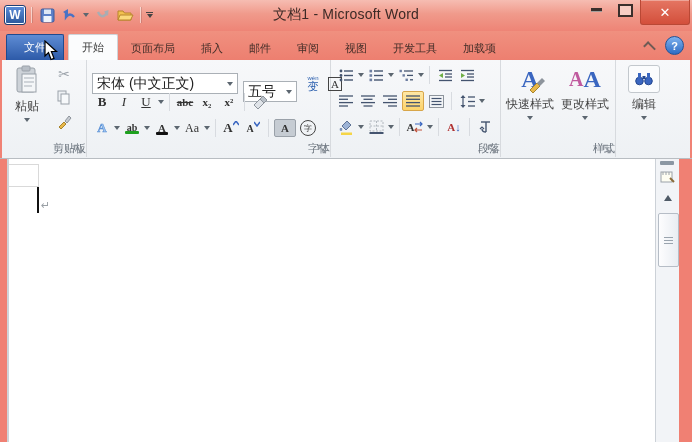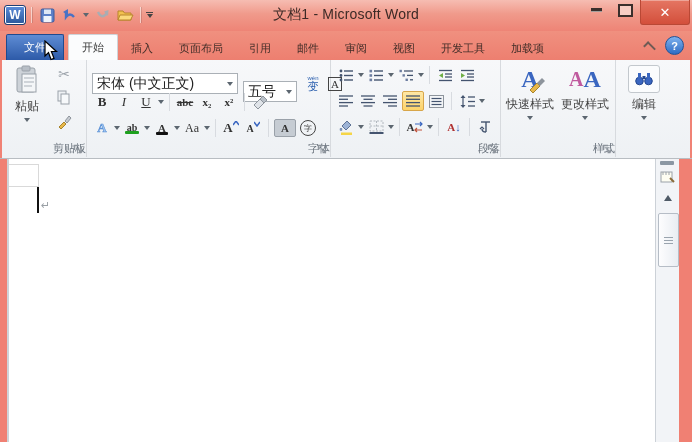--- a/index.html
+++ b/index.html
@@ -120,23 +120,22 @@
         </div>
       <div class="wbtn close">
           <span>✕</span>
         </div>
     </div>
   </div>
 
   <div class="abs tabrow">
     <div class="tab filetab">文件</div>
     <div class="tab active">开始</div>
+    <div class="tab">页面布局</div>
     <div class="tab">插入</div>
-    <div class="tab">页面布局</div>
-    <div class="tab">引用</div>
     <div class="tab">邮件</div>
     <div class="tab">审阅</div>
     <div class="tab">视图</div>
     <div class="tab">开发工具</div>
     <div class="tab">加载项</div>
   </div>
   <div class="tabrow-right">
     <div class="chev-up"></div>
     <div class="helpbtn">?</div>
   </div>

